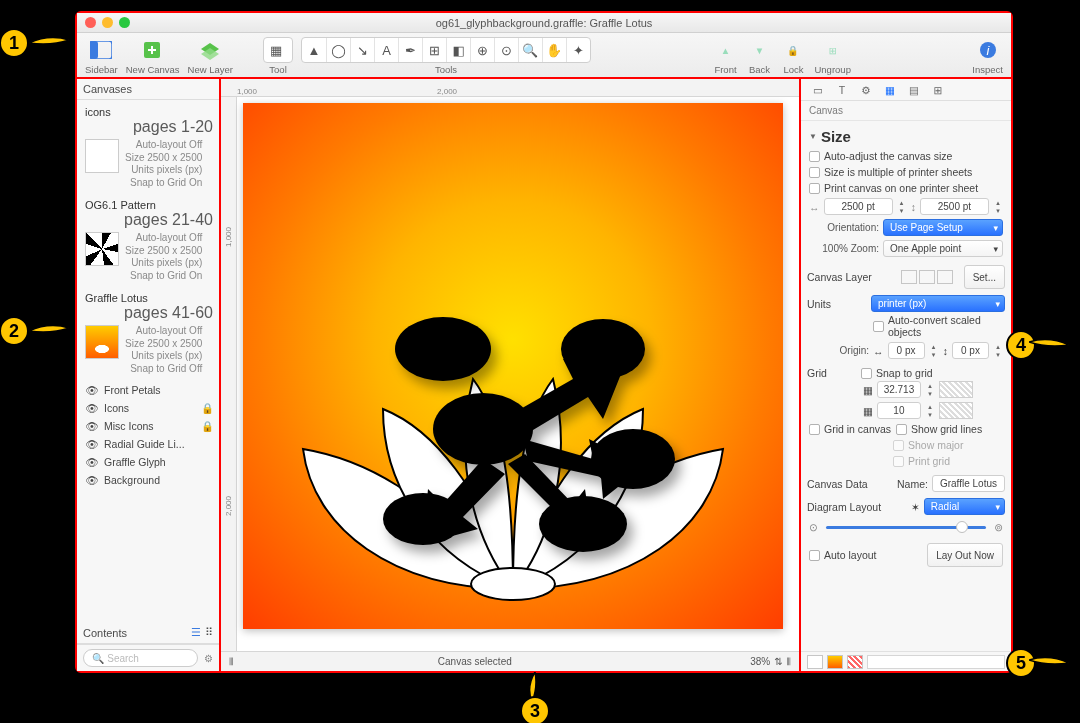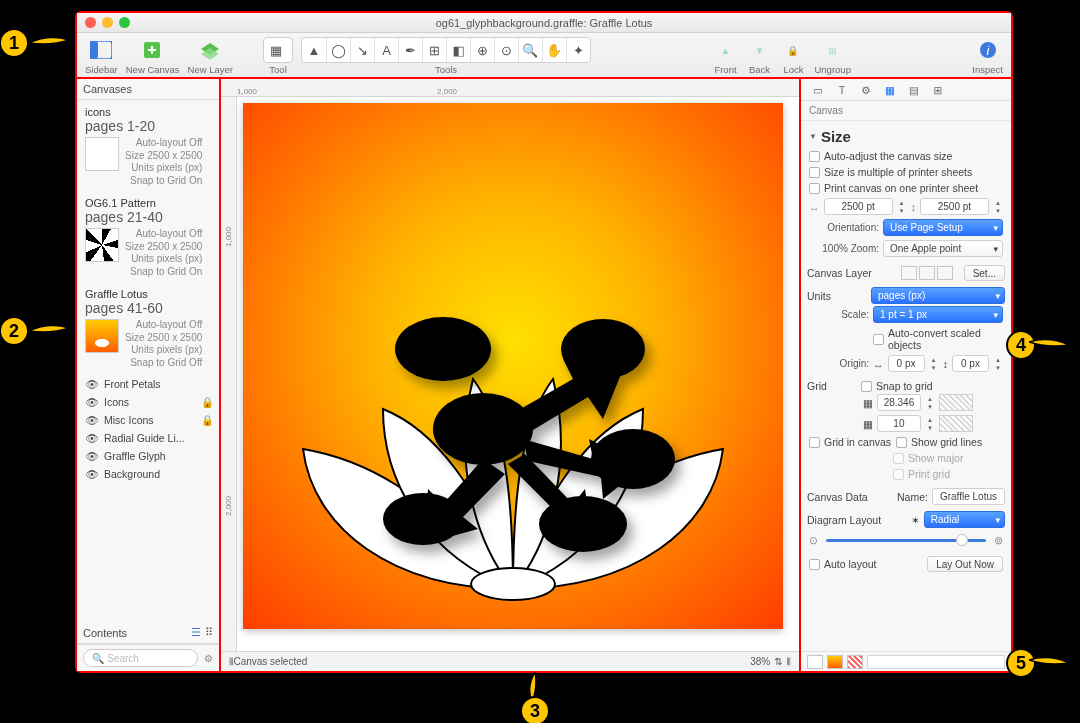--- a/index.html
+++ b/index.html
@@ -17,62 +17,62 @@
 .segctl { display:flex; border:1px solid #cfcfcf; border-radius:4px; background:#fff; height:26px; }
 .segbtn { width:24px; display:flex; align-items:center; justify-content:center; color:#555; font-size:13px; }
 .segbtn + .segbtn { border-left:1px solid #e3e3e3; }
 .spacer { flex:1; }
 .mainrow { flex:1; display:flex; min-height:0; }
 .sidebar { width: 144px; border-right:2px solid #ff0000; display:flex; flex-direction:column; background:#f7f7f7; font-size:10px; color:#6a6a6a; }
 .side-head { padding:4px 6px; font-size:11px; color:#4a4a4a; border-bottom:1px solid #ddd; }
 .side-scroll { flex:1; overflow:hidden; }
 .cvitem { padding:6px 6px 4px 8px; }
 .cvitem .cvtitle { color:#333; font-size:11px; }
-.cvitem .cvpages { color:#5a5a5a; font-size:14px; margin-bottom:3px; }
+.cvitem .cvpages { color:#5a5a5a; font-size:16px; margin-bottom:3px;text-align:right; }
 .cvitem .cvrow { display:flex; gap:6px; align-items:flex-start; }
 .thumb { width:34px; height:34px; border:1px solid #ccc; background:#fff; flex:0 0 auto; }
 .thumb.pattern { background: repeating-conic-gradient(#000 0 8%, #fff 0 20%); }
 .thumb.lotus { background: linear-gradient(#ffcc00,#ff5e00); position:relative; }
 .thumb.lotus::after{content:'';position:absolute;bottom:2px;left:4px;right:4px;height:14px;background:radial-gradient(ellipse at center, #fff 40%, transparent 42%);}
 .cvmeta { font-size:10px; line-height:1.25; color:#8a8a8a;text-align:right; }
 .layerlist { padding:2px 4px 6px 8px; }
 .layerrow { display:flex; align-items:center; gap:5px; height:18px; font-size:10.5px; color:#444; }
 .layerrow .lyicon { width:14px; height:14px; display:flex; align-items:center; justify-content:center; }
 .side-foot { border-top:1px solid #ddd; padding:4px 6px; display:flex; align-items:center; gap:6px; }
 .side-foot .searchbox { flex:1; height:18px; border:1px solid #ccc; border-radius:10px; background:#fff; font-size:10px; padding:0 8px; color:#aaa; display:flex; align-items:center; }
 .canvasarea { flex:1; position:relative; border-right:2px solid #ff0000; background:#fff; display:flex; flex-direction:column; }
 .rulerH { height:18px; background:#f3f3f3; border-bottom:1px solid #d6d6d6; display:flex; align-items:flex-end; font-size:8px; color:#888; padding:0 16px; gap:180px; }
 .canvasbody { flex:1; position:relative; overflow:hidden; }
 .rulerV { position:absolute; left:0; top:0; bottom:0; width:16px; background:#f3f3f3; border-right:1px solid #d6d6d6; display:flex; flex-direction:column; justify-content:space-around; font-size:8px; color:#888; padding:8px 0; }
 .rulerV span { transform: rotate(-90deg); }
 .artboard { position:absolute; left:22px; top:6px; width:540px; height:526px; background: radial-gradient(circle at 50% 45%, #ffe000 0%, #ffb400 35%, #ff7a00 65%, #ff3d00 100%); box-shadow: 0 2px 8px rgba(0,0,0,.25); }
 .lotus-svg { position:absolute; left:30px; bottom:20px; width:480px; height:320px; }
 .statusbar { height:20px; border-top:1px solid #d6d6d6; background:#f3f3f3; display:flex; align-items:center; font-size:10px; color:#555; padding:0 8px; }
-.statusbar .status-center { flex:1; text-align:left; }
+.statusbar .status-center { flex:1; text-align:center; }
 .statusbar .zoom { width:54px; text-align:right; }
 .inspector { width:210px; background:#f7f7f7; display:flex; flex-direction:column; font-size:10.5px; color:#444; }
 .insp-tabs { height:22px; display:flex; align-items:center; gap:6px; padding:0 8px; border-bottom:1px solid #dfdfdf; }
 .insp-tabs .itab { width:18px; height:16px; display:flex; align-items:center; justify-content:center; color:#666; }
 .insp-tabs .itab.active { color:#0a65ff; }
 .insp-head { padding:4px 8px; font-size:10px; color:#7a7a7a; border-bottom:1px solid #e6e6e6; }
 .insp-body { flex:1; overflow:auto; padding:4px 6px 8px; }
 .sect { margin-bottom:6px; }
 .sect > .sect-title { font-weight:700; color:#333; font-size:15px; padding:3px 2px; display:flex; align-items:center; gap:4px; }
 .sect > .sect-title::before { content:'▼'; font-size:8px; color:#666; }
 .row { display:flex; align-items:center; gap:4px; padding:2px 2px; }
 .row .lbl { flex:0 0 70px; text-align:right; color:#555; font-size:10px; }
 .row .lbl.sm { flex:0 0 60px; }
 .chk { width:11px; height:11px; border:1px solid #b2b2b2; border-radius:2px; background:#fff; flex:0 0 auto; }
 .numfield { height:17px; border:1px solid #cfcfcf; border-radius:3px; background:#fff; font-size:10px; text-align:center; flex:1; display:flex; align-items:center; justify-content:center; position:relative; }
 .stepper { width:10px; display:flex; flex-direction:column; }
 .stepper span { height:8px; font-size:7px; line-height:7px; text-align:center; color:#666; }
 .select { height:17px; border:1px solid #cfcfcf; border-radius:3px; background:linear-gradient(#fff,#f4f4f4); font-size:10px; padding:0 16px 0 6px; position:relative; display:flex; align-items:center; flex:1; }
 .select.blue { background:linear-gradient(#5aa2ff,#2971ff); color:#fff; border-color:#2b6fe0; }
 .select::after { content:'▾'; position:absolute; right:4px; font-size:9px; color:inherit; }
-.btn { height:16px; border:1px solid #cfcfcf; border-radius:3px; background:linear-gradient(#fff,#f1f1f1); font-size:10px; padding:0 8px; display:flex; align-items:center; }
+.btn { height:24px; border:1px solid #cfcfcf; border-radius:3px; background:linear-gradient(#fff,#f1f1f1); font-size:10px; padding:0 8px; display:flex; align-items:center; }
 .gridsw { width:34px; height:17px; border:1px solid #cfcfcf; background:repeating-linear-gradient(45deg,#ddd 0 2px,#fff 2px 4px); }
 .insp-foot { height:20px; border-top:1px solid #e1e1e1; display:flex; align-items:center; padding:0 6px; gap:4px; }
 .swatch { width:16px; height:14px; border:1px solid #c6c6c6; }
 .callout { position:absolute; display:flex; align-items:center; }
 .callout .tail { width:40px; height:18px; }
 .callout.lefttail .tail { transform: scaleX(-1); }
 .callout .bubble { width:30px; height:30px; border-radius:50%; background:#ffc600; color:#000; font-weight:700; font-size:18px; display:flex; align-items:center; justify-content:center; border:2px solid #000; margin-left:-7px; }
 .callout.lefttail .bubble { margin-left:0; margin-right:-7px; order:-1; }
 svg { display:block; }
 </style>
@@ -371,25 +371,21 @@
                 <div class="swatch"></div>
                 <div class="swatch"></div>
               </div>
           <div class="btn" style="margin-left:auto;">Set...</div>
             </div>
         </div>
 
         <div class="sect">
           <div class="row" style="padding:0;">
               <div class="sect-title" style="flex:0 0 60px;">Units</div>
-              <div class="select blue">pages (px)</div>
-            </div>
-          <div class="row">
-              <div class="lbl sm">Scale:</div>
-              <div class="select blue">1 pt = 1 px</div>
+              <div class="select blue">printer (px)</div>
             </div>
           <div class="row">
               <div style="flex:0 0 60px"></div>
               <div class="chk"></div>
               <span>Auto-convert scaled objects</span>
             </div>
           <div class="row">
               <div class="lbl sm">Origin:</div>
             <span>↔</span>
               <div class="numfield">0 px</div>
@@ -408,21 +404,21 @@
 
         <div class="sect">
           <div class="row" style="padding:0;">
               <div class="sect-title" style="flex:0 0 50px;">Grid</div>
               <div class="chk"></div>
               <span>Snap to grid</span>
             </div>
           <div class="row">
               <div style="flex:0 0 50px"></div>
               <span>▦</span>
-              <div class="numfield" style="flex:0 0 44px;">28.346</div>
+              <div class="numfield" style="flex:0 0 44px;">32.713</div>
               <div class="stepper">
                 <span>▴</span>
                 <span>▾</span>
               </div>
               <div class="gridsw"></div>
             </div>
           <div class="row">
               <div style="flex:0 0 50px"></div>
               <span>▦</span>
               <div class="numfield" style="flex:0 0 44px;">10</div>

